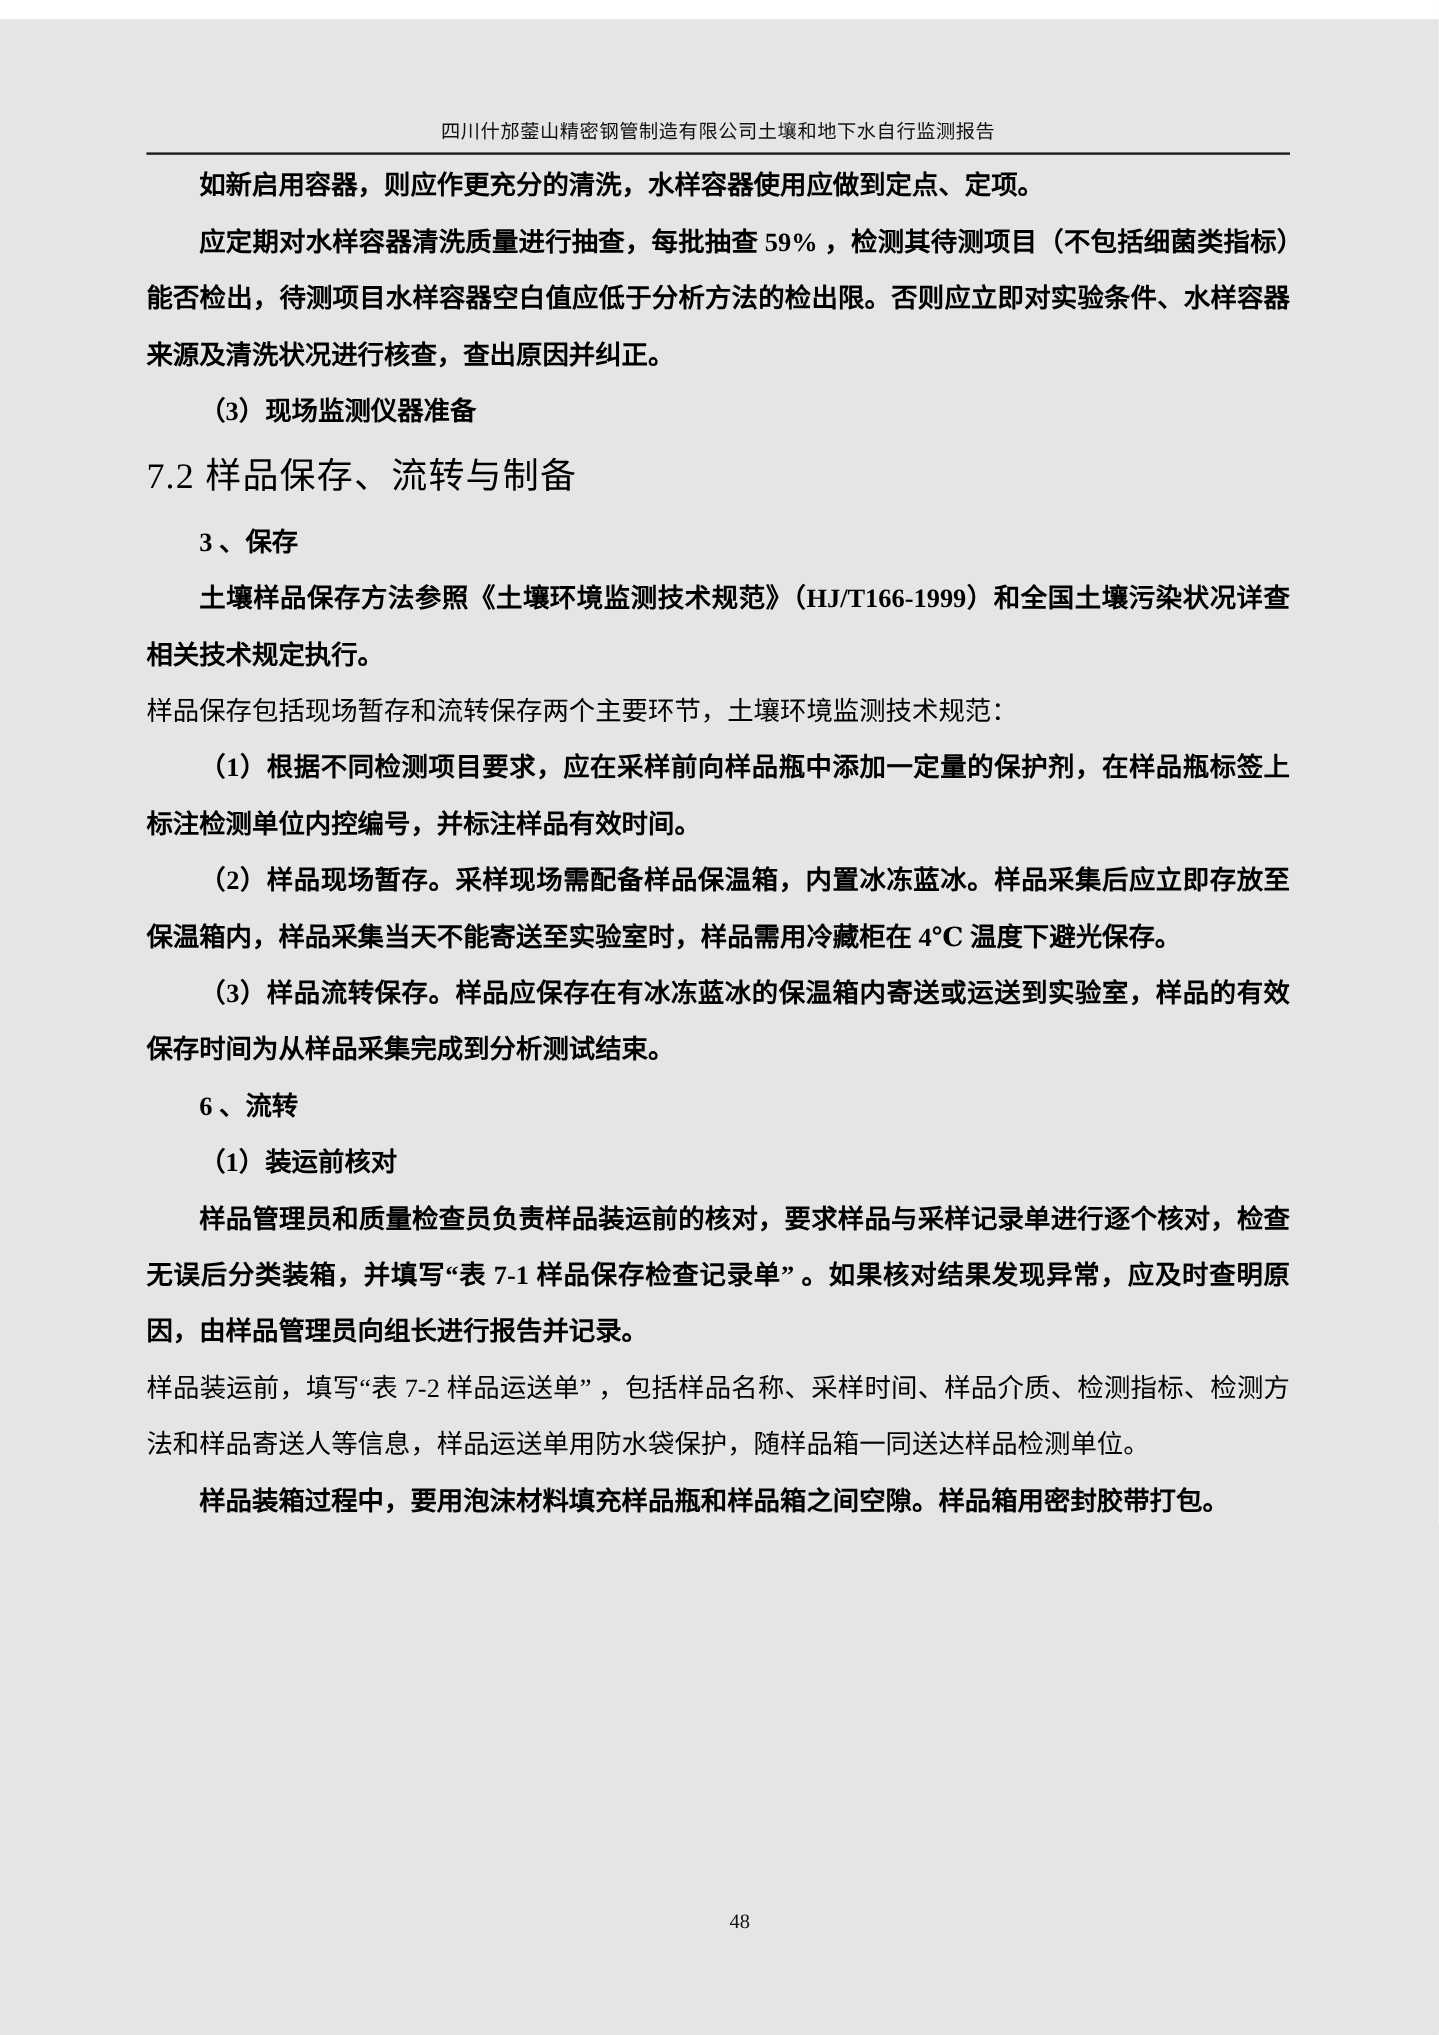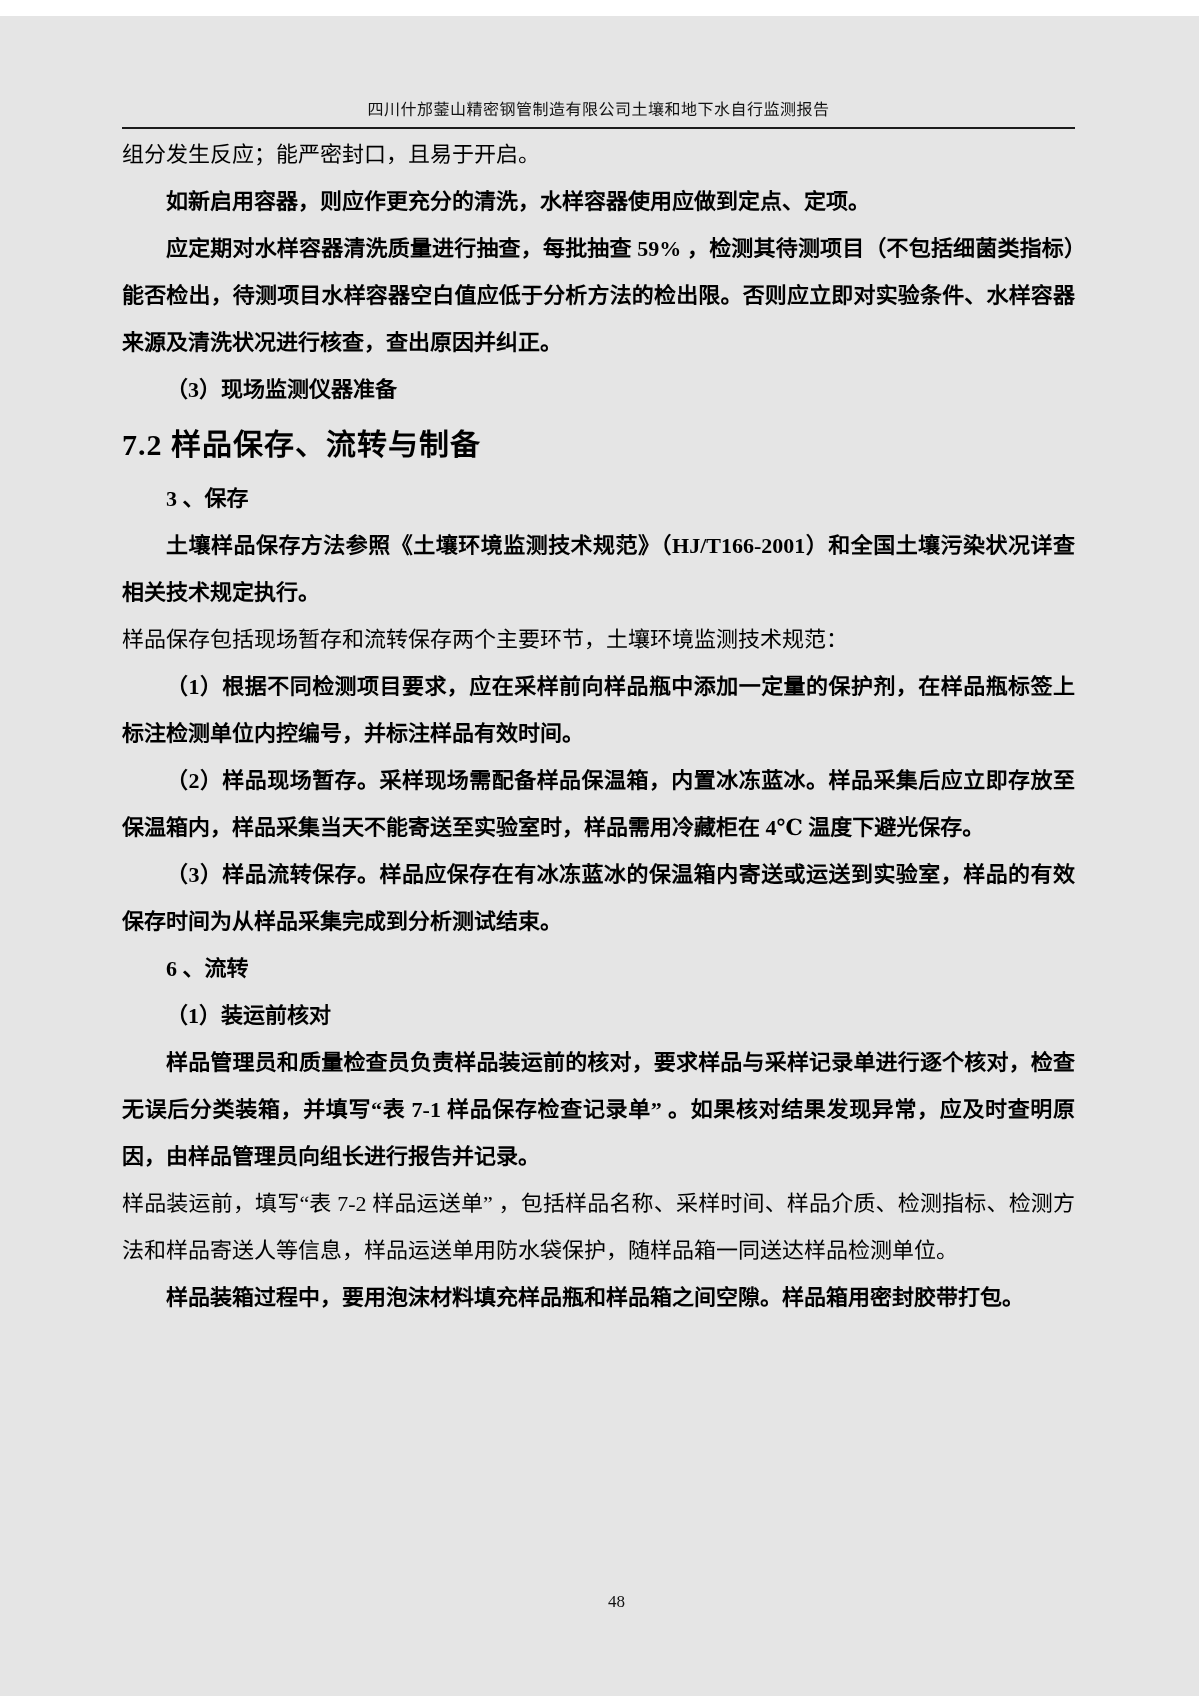--- a/index.html
+++ b/index.html
@@ -27,21 +27,21 @@
   .doc-body {
     margin: 2px 124px 0 122px;
     font-size: 22px;
     line-height: 47px;
     text-align: justify;
   }
   .para { text-align: justify; }
   .para.indent { text-indent: 2em; font-weight: bold; }
   .para.heading {
     font-size: 30px;
-    font-weight: bold;
+    font-weight: normal;
     line-height: 44px;
     padding: 10px 0 8px 0;
     text-indent: 0;
     text-align: left;
     letter-spacing: 1px;
   }
   .doc-footer {
     position: absolute;
     top: 1576px;
     left: 17px;
@@ -51,27 +51,26 @@
     color: #111111;
   }
 </style>
 </head>
 <body>
 
 <div class="page">
   <div class="doc-header">四川什邡蓥山精密钢管制造有限公司土壤和地下水自行监测报告</div>
 
   <div class="doc-body">
-      <div class="para">组分发生反应；能严密封口，且易于开启。</div>
       <div class="para indent">如新启用容器，则应作更充分的清洗，水样容器使用应做到定点、定项。</div>
       <div class="para indent">应定期对水样容器清洗质量进行抽查，每批抽查 59% ，检测其待测项目（不包括细菌类指标）能否检出，待测项目水样容器空白值应低于分析方法的检出限。否则应立即对实验条件、水样容器来源及清洗状况进行核查，查出原因并纠正。</div>
       <div class="para indent">（3）现场监测仪器准备</div>
       <div class="para heading">7.2 样品保存、流转与制备</div>
       <div class="para indent">3 、保存</div>
-      <div class="para indent">土壤样品保存方法参照《土壤环境监测技术规范》（HJ/T166-2001）和全国土壤污染状况详查相关技术规定执行。</div>
+      <div class="para indent">土壤样品保存方法参照《土壤环境监测技术规范》（HJ/T166-1999）和全国土壤污染状况详查相关技术规定执行。</div>
       <div class="para">样品保存包括现场暂存和流转保存两个主要环节，土壤环境监测技术规范：</div>
       <div class="para indent">（1）根据不同检测项目要求，应在采样前向样品瓶中添加一定量的保护剂，在样品瓶标签上标注检测单位内控编号，并标注样品有效时间。</div>
       <div class="para indent">（2）样品现场暂存。采样现场需配备样品保温箱，内置冰冻蓝冰。样品采集后应立即存放至保温箱内，样品采集当天不能寄送至实验室时，样品需用冷藏柜在 4℃ 温度下避光保存。</div>
       <div class="para indent">（3）样品流转保存。样品应保存在有冰冻蓝冰的保温箱内寄送或运送到实验室，样品的有效保存时间为从样品采集完成到分析测试结束。</div>
       <div class="para indent">6 、流转</div>
       <div class="para indent">（1）装运前核对</div>
       <div class="para indent">样品管理员和质量检查员负责样品装运前的核对，要求样品与采样记录单进行逐个核对，检查无误后分类装箱，并填写“表 7-1 样品保存检查记录单” 。如果核对结果发现异常，应及时查明原因，由样品管理员向组长进行报告并记录。</div>
       <div class="para">样品装运前，填写“表 7-2 样品运送单” ，包括样品名称、采样时间、样品介质、检测指标、检测方法和样品寄送人等信息，样品运送单用防水袋保护，随样品箱一同送达样品检测单位。</div>
       <div class="para indent">样品装箱过程中，要用泡沫材料填充样品瓶和样品箱之间空隙。样品箱用密封胶带打包。</div>
     </div>

